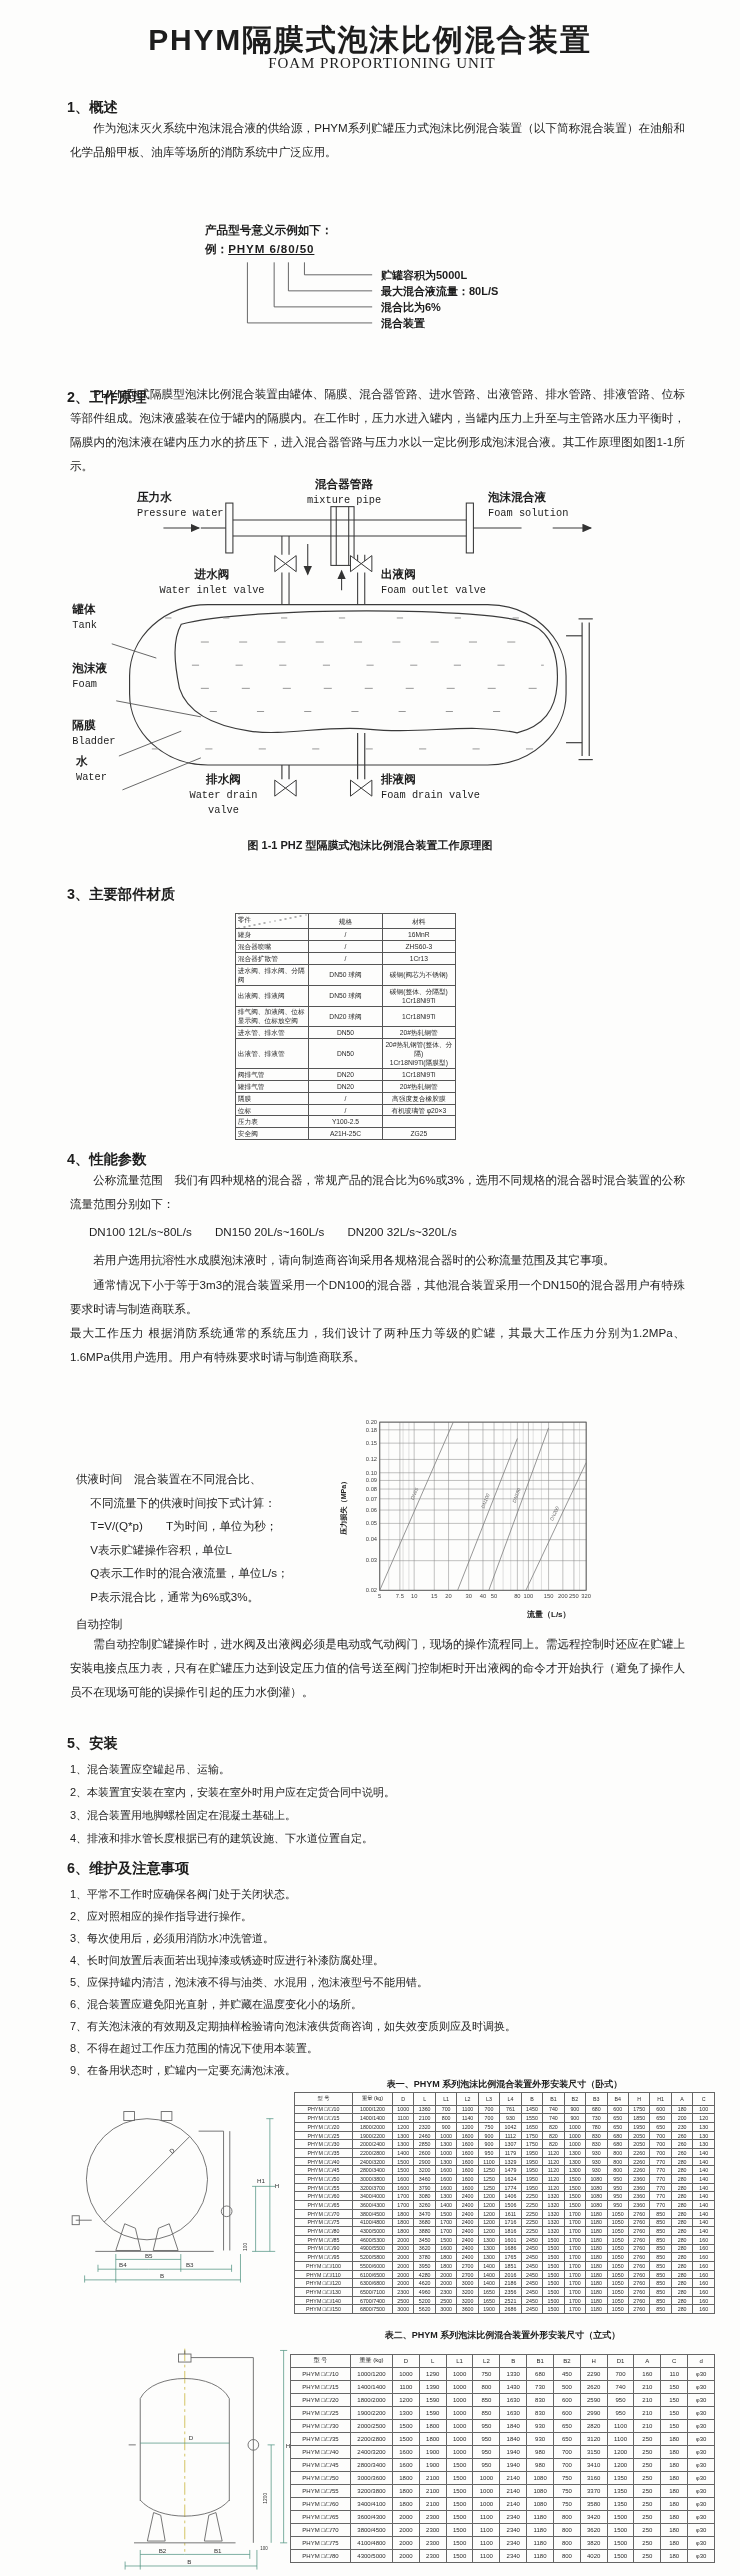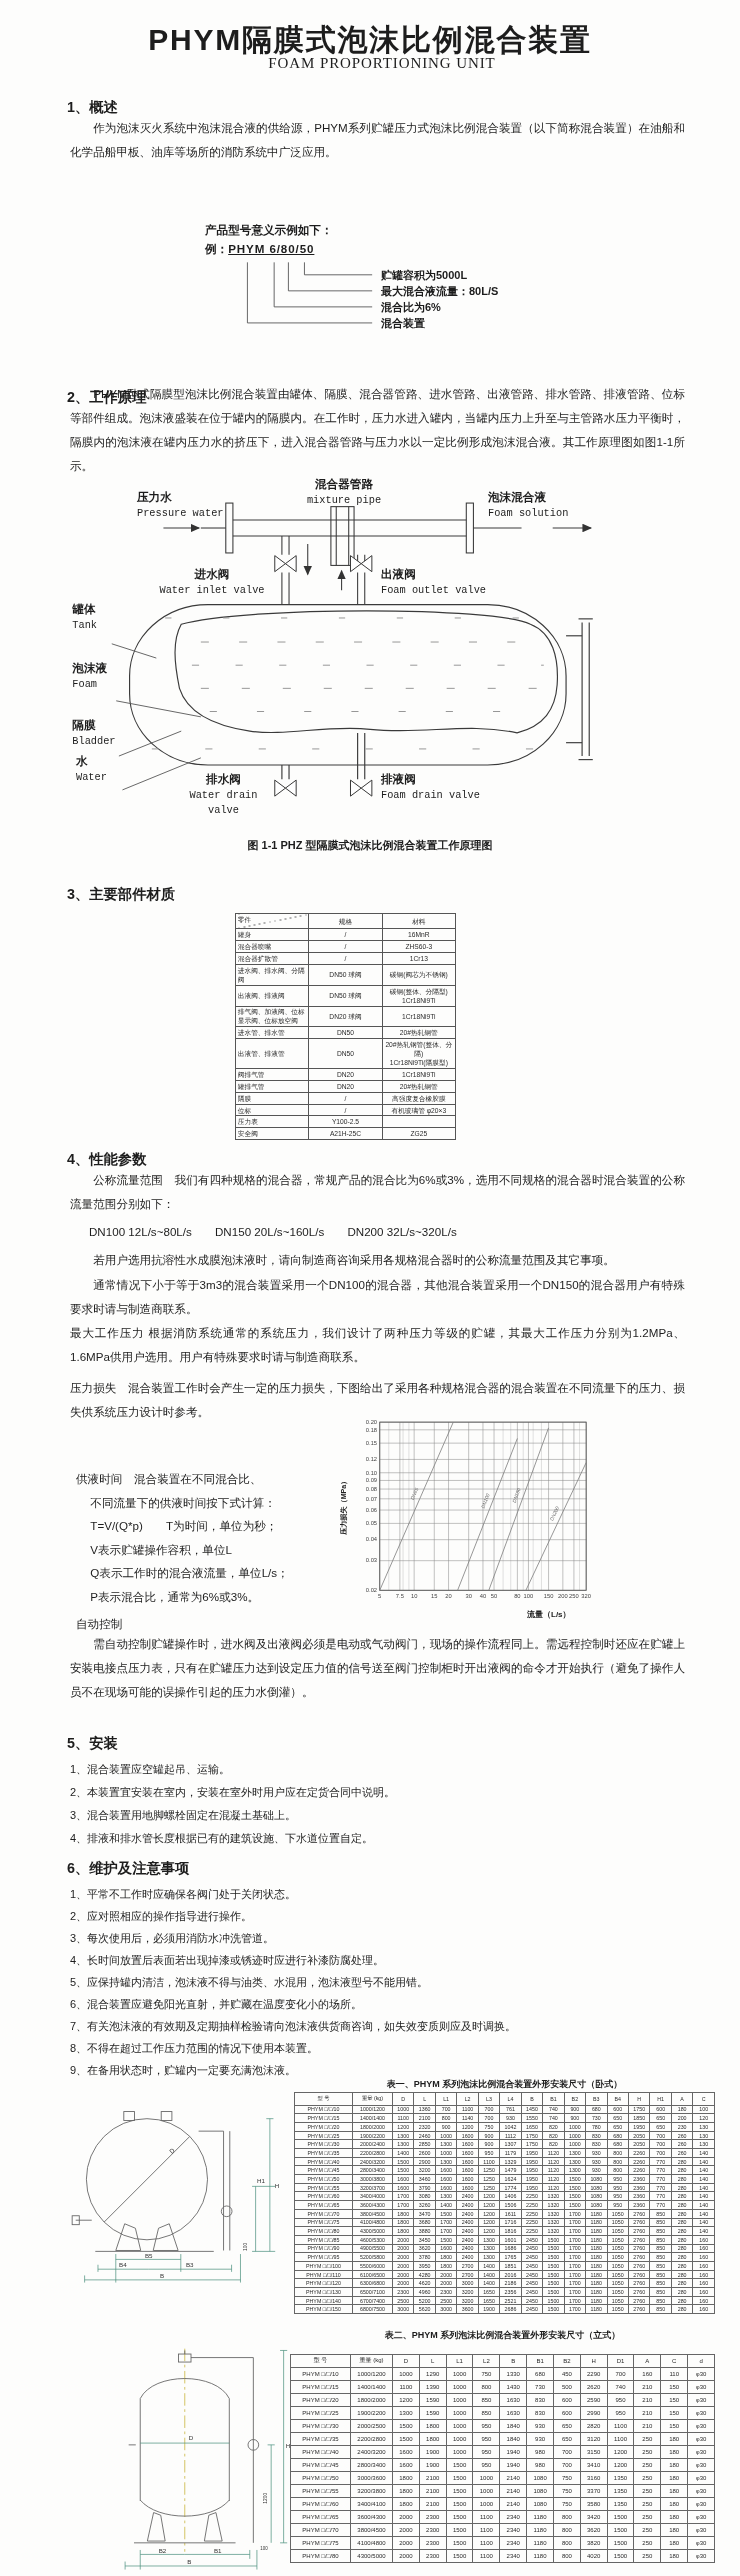--- a/index.html
+++ b/index.html
@@ -284,21 +284,20 @@
         </tr>
       </tbody>
     </table>
 
   <div class="abs h" style="top:1150px;left:67px;">4、性能参数</div>
   <div class="abs para" style="top:1168px;left:70px;width:615px;">公称流量范围　我们有四种规格的混合器，常规产品的混合比为6%或3%，选用不同规格的混合器时混合装置的公称流量范围分别如下：</div>
   <div class="abs line" style="top:1220px;left:89px;">DN100  12L/s~80L/s　　DN150  20L/s~160L/s　　DN200  32L/s~320L/s</div>
   <div class="abs para" style="top:1248px;left:70px;width:615px;">若用户选用抗溶性水成膜泡沫液时，请向制造商咨询采用各规格混合器时的公称流量范围及其它事项。</div>
   <div class="abs para" style="top:1273px;left:70px;width:615px;">通常情况下小于等于3m3的混合装置采用一个DN100的混合器，其他混合装置采用一个DN150的混合器用户有特殊要求时请与制造商联系。</div>
   <div class="abs para" style="top:1321px;left:70px;width:615px;text-indent:0;">最大工作压力 根据消防系统通常的系统压力，我们设计了两种压力等级的贮罐，其最大工作压力分别为1.2MPa、1.6MPa供用户选用。用户有特殊要求时请与制造商联系。</div>
-  <div class="abs para" style="top:1376px;left:70px;width:615px;text-indent:0;">压力损失　混合装置工作时会产生一定的压力损失，下图给出了采用各种规格混合器的混合装置在不同流量下的压力、损失供系统压力设计时参考。</div>
 
   <svg id="loss-chart" class="abs" style="top:1407px;left:337px;" width="267" height="218" viewBox="0 0 300 245">
       <line x1="58.17066369224002" y1="17" x2="58.17066369224002" y2="206" stroke="#bbbbbb" stroke-width="0.5"></line>
       <line x1="74.21878033102197" y1="17" x2="74.21878033102197" y2="206" stroke="#bbbbbb" stroke-width="0.5"></line>
       <line x1="80.78921372012474" y1="17" x2="80.78921372012474" y2="206" stroke="#bbbbbb" stroke-width="0.5"></line>
       <line x1="186.61855002788468" y1="17" x2="186.61855002788468" y2="206" stroke="#bbbbbb" stroke-width="0.5"></line>
       <line x1="195.21772365289405" y1="17" x2="195.21772365289405" y2="206" stroke="#bbbbbb" stroke-width="0.5"></line>
       <line x1="209.23710005576942" y1="17" x2="209.23710005576942" y2="206" stroke="#bbbbbb" stroke-width="0.5"></line>
       <line x1="220.43135592064218" y1="17" x2="220.43135592064218" y2="206" stroke="#bbbbbb" stroke-width="0.5"></line>
       <line x1="229.75033576812226" y1="17" x2="229.75033576812226" y2="206" stroke="#bbbbbb" stroke-width="0.5"></line>

